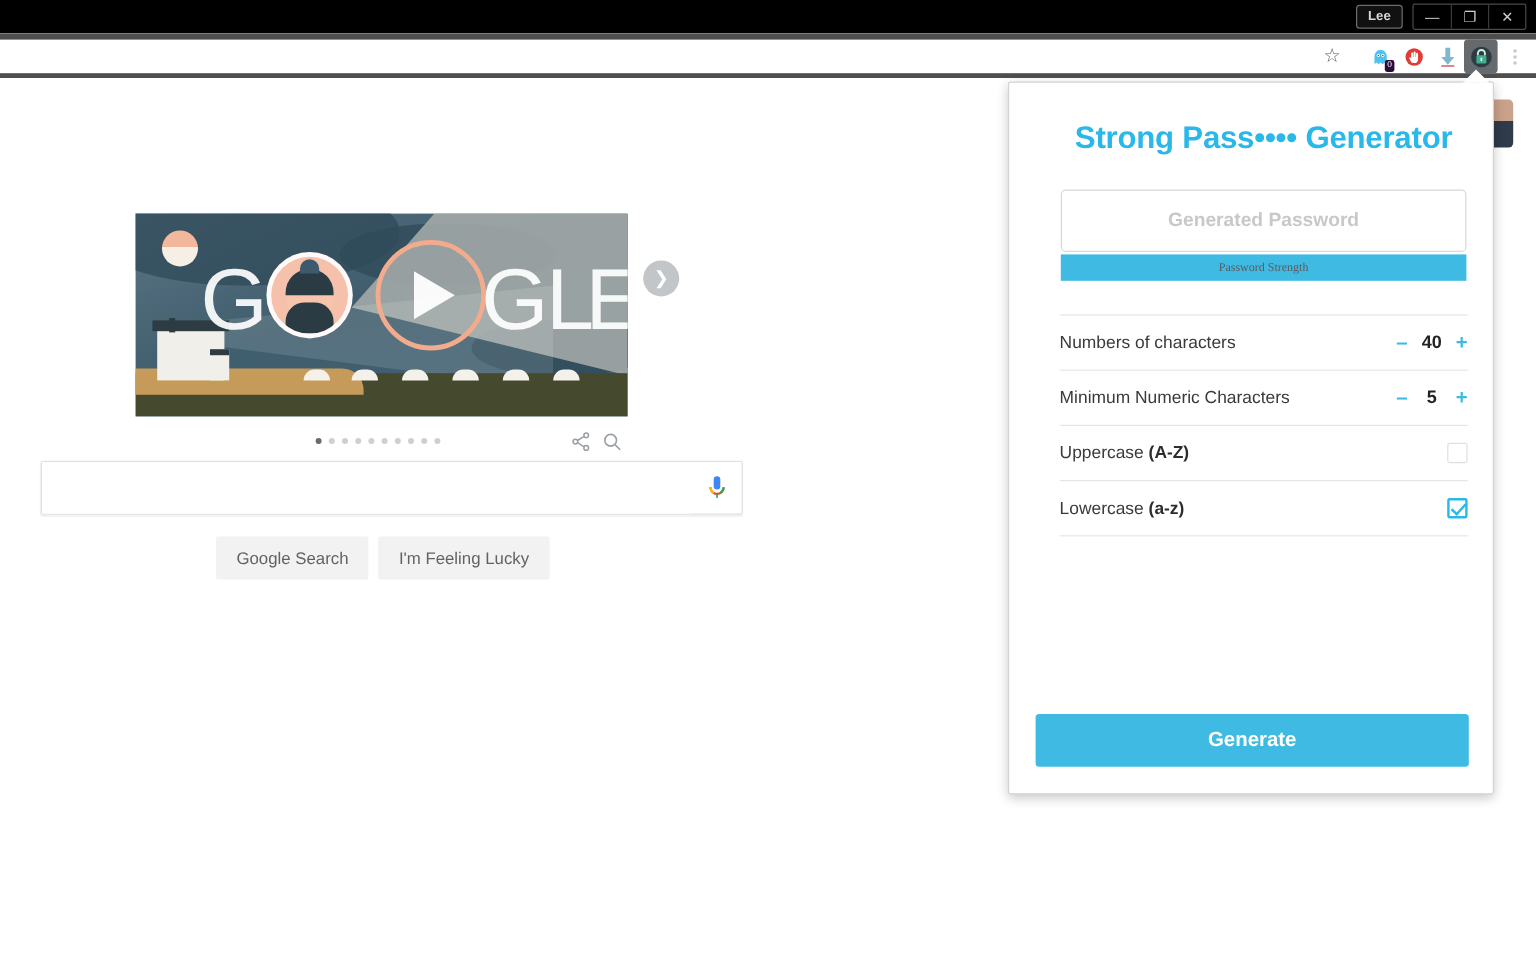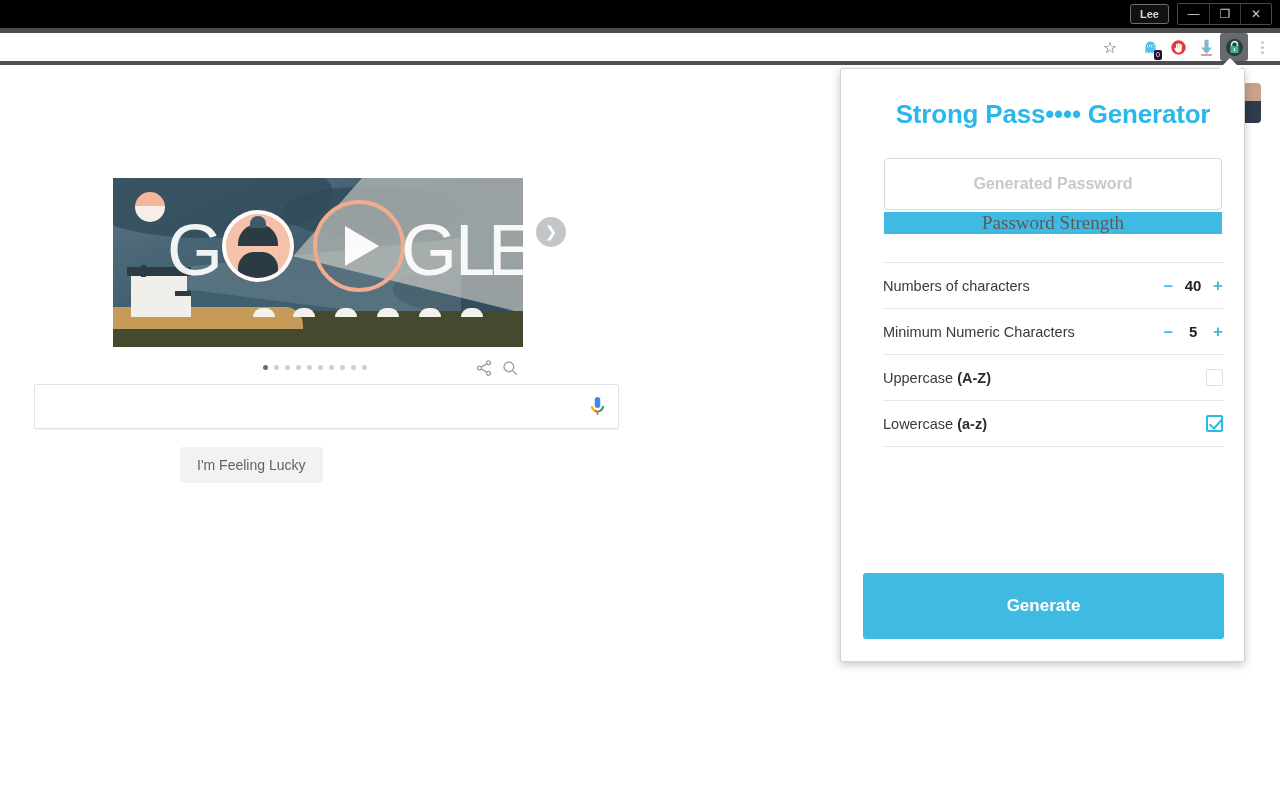--- a/index.html
+++ b/index.html
@@ -157,41 +157,41 @@
     border:1px solid #d8d8d8; border-radius:4px; background:#fff;
     display:flex; align-items:center; justify-content:center;
   }
   #pw-field input {
     width:100%; height:100%; border:none; outline:none; background:transparent;
     text-align:center; font-size:16px; font-weight:bold; color:#c0c0c0;
   }
   #pw-field input::placeholder { color:#c8c8c8; font-weight:bold; }
   #strength {
     margin: 2px 22px 0 22px; height: 22px; background:#3fbbe3; color:#5b5b5b;
-    font-family:"Liberation Serif", serif; font-size:19px;
+    font-family:"Liberation Serif", serif; font-size:10px;
     display:flex; align-items:center; justify-content:center;
   }
   #opts { margin: 28px 21px 16px 21px; border-top:1px solid #e6e6e6; }
   .opt-row {
     height: 46px; display:flex; align-items:center; justify-content:space-between;
     border-bottom:1px solid #e6e6e6;
   }
   .opt-label { font-size:14.5px; color:#3a3a3a; }
   .opt-label b { color:#2d2d2d; }
   .stepper { display:flex; align-items:center; gap:10px; }
   .step-btn { color:#3fbbe3; font-size:17px; font-weight:bold; line-height:1; }
   .step-val { font-size:15px; font-weight:bold; color:#222; min-width:20px; text-align:center; }
   .cbx { width:17px; height:17px; border:1px solid #e0e0e0; border-radius:2px; background:#fff; }
   .cbx.on { border:2px solid #2ab7ea; position:relative; }
   .cbx.on:after {
     content:""; position:absolute; left:4px; top:0px; width:5px; height:10px;
     border:solid #2ab7ea; border-width:0 2.5px 2.5px 0; transform:rotate(42deg);
   }
   #generate {
-    position:absolute; left:22px; bottom:22px; width:361px; height:66px;
+    position:absolute; left:22px; bottom:22px; width:361px; height:44px;
     background:#3fbbe3; color:#fff; border:none; border-radius:3px;
     font-size:17px; font-weight:bold; font-family:"Liberation Sans", sans-serif;
   }
 </style>
 </head>
 <body>
 
 <div id="titlebar">
   <div class="profile-chip">Lee</div>
   <div id="wbtn-group">
@@ -328,20 +328,21 @@
         <rect x="5" y="1" width="6" height="12" rx="3" fill="#4285f4"></rect>
         <path d="M2 11a6 6 0 0 0 12 0" fill="none" stroke="#ea4335" stroke-width="2"></path>
         <path d="M2 11a6 6 0 0 0 3 5.2" fill="none" stroke="#fbbc05" stroke-width="2"></path>
         <path d="M11 16.2a6 6 0 0 0 3-5.2" fill="none" stroke="#34a853" stroke-width="2"></path>
         <rect x="7.2" y="16.6" width="1.6" height="4" fill="#34a853"></rect>
       </svg>
     </span>
   </div>
 
   <div id="btn-row">
+    <button class="g-btn">Google Search</button>
     <button class="g-btn">I'm Feeling Lucky</button>
   </div>
 
   <div id="edge-avatar"></div>
 </div>
 
 <div id="popup-pointer"></div>
 <div id="popup">
 
   <div id="popup-title">Strong Pass•••• Generator</div>

